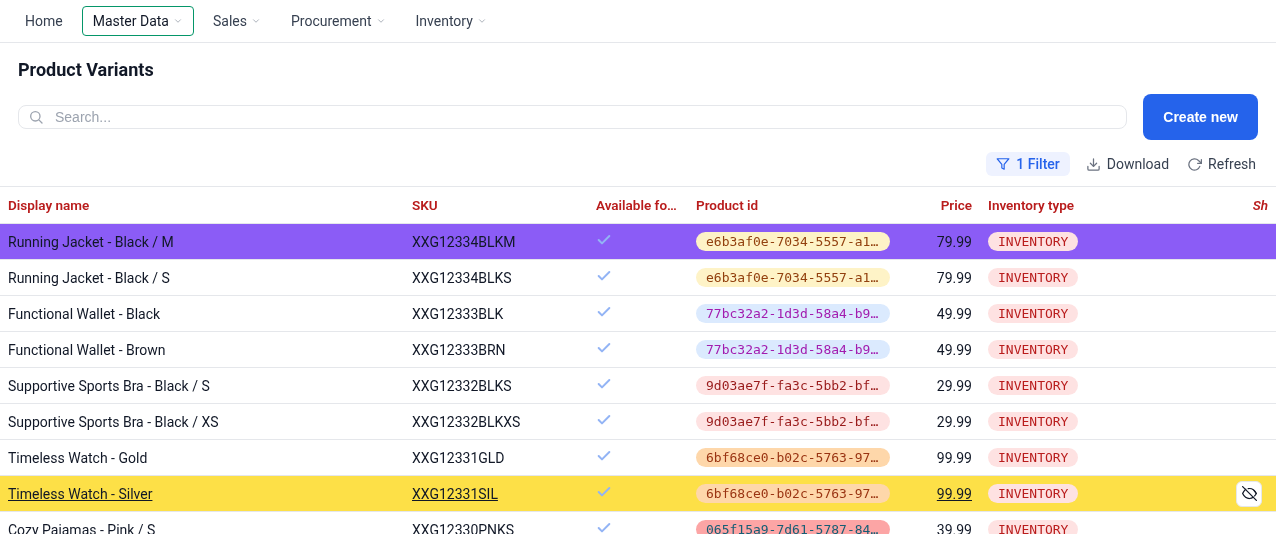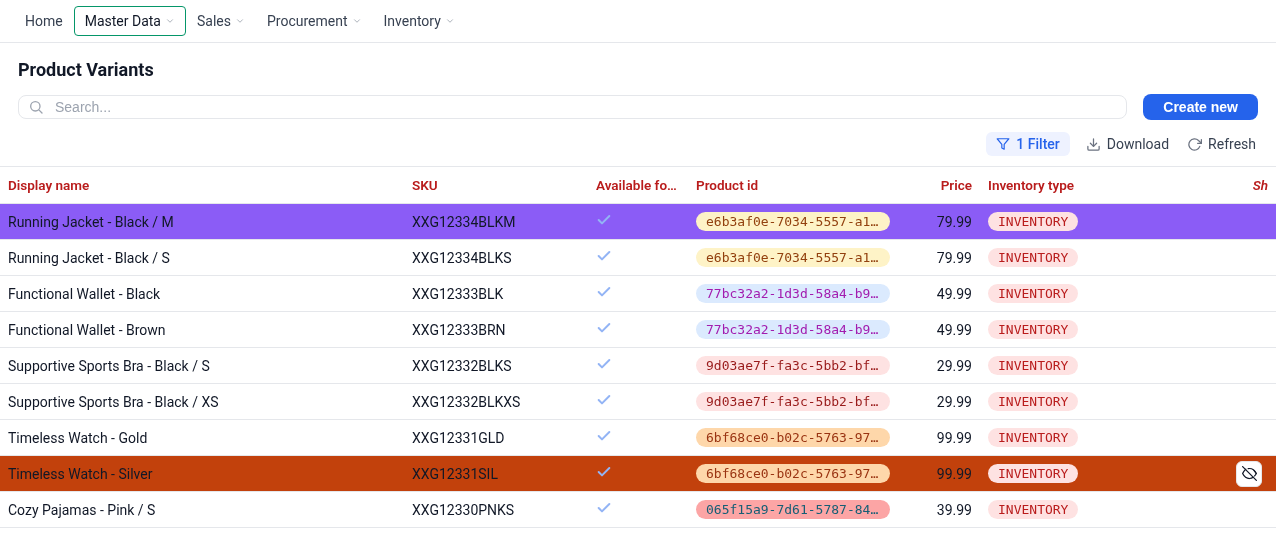--- a/index.html
+++ b/index.html
@@ -7,21 +7,21 @@
       font-family: -apple-system, BlinkMacSystemFont, "Segoe UI", Roboto, Helvetica, Arial, sans-serif;
       font-size: 14px;
       color: #111827;
       background: #fff;
       width: 1276px;
     }
     
     .nav {
       display: flex;
       align-items: flex-start;
-      gap: 0;
+      gap: 8px;
       padding: 6px 14px;
       border-bottom: 1px solid #e5e7eb;
     }
     .nav-item {
       display: inline-flex;
       align-items: center;
       gap: 4px;
       padding: 6px 10px;
       border-radius: 6px;
       border: 1px solid transparent;
@@ -72,21 +72,21 @@
       transform: translateY(-50%);
       color: #9ca3af;
       display: flex;
     }
     .create-btn {
       background: #2563eb;
       color: #fff;
       font-weight: 600;
       border: none;
       border-radius: 8px;
-      height: 26px;
+      height: 46px;
       padding: 0 20px;
       cursor: pointer;
       font-size: 14px;
     }
     
     .actions-row {
       display: flex;
       justify-content: flex-end;
       align-items: center;
       gap: 14px;
@@ -130,21 +130,21 @@
     tbody td {
       padding: 8px 8px;
       border-bottom: 1px solid #e5e7eb;
       vertical-align: middle;
       white-space: nowrap;
       overflow: hidden;
       text-overflow: ellipsis;
     }
     tbody tr { position: relative; }
     tbody tr.highlight { background: #8b5cf6; }
-    tbody tr.hover { background: #c2410c; }
+    tbody tr.hover { background: #fde047; text-decoration: underline; }
     td.price-cell { text-align: right; font-variant-numeric: tabular-nums; }
     .check { color: #93b4f5; display: inline-flex; }
     .pid-pill {
       display: inline-block;
       font-family: ui-monospace, SFMono-Regular, Menlo, Consolas, monospace;
       font-size: 13px;
       border-radius: 999px;
       padding: 2px 10px;
       max-width: 100%;
       overflow: hidden;

